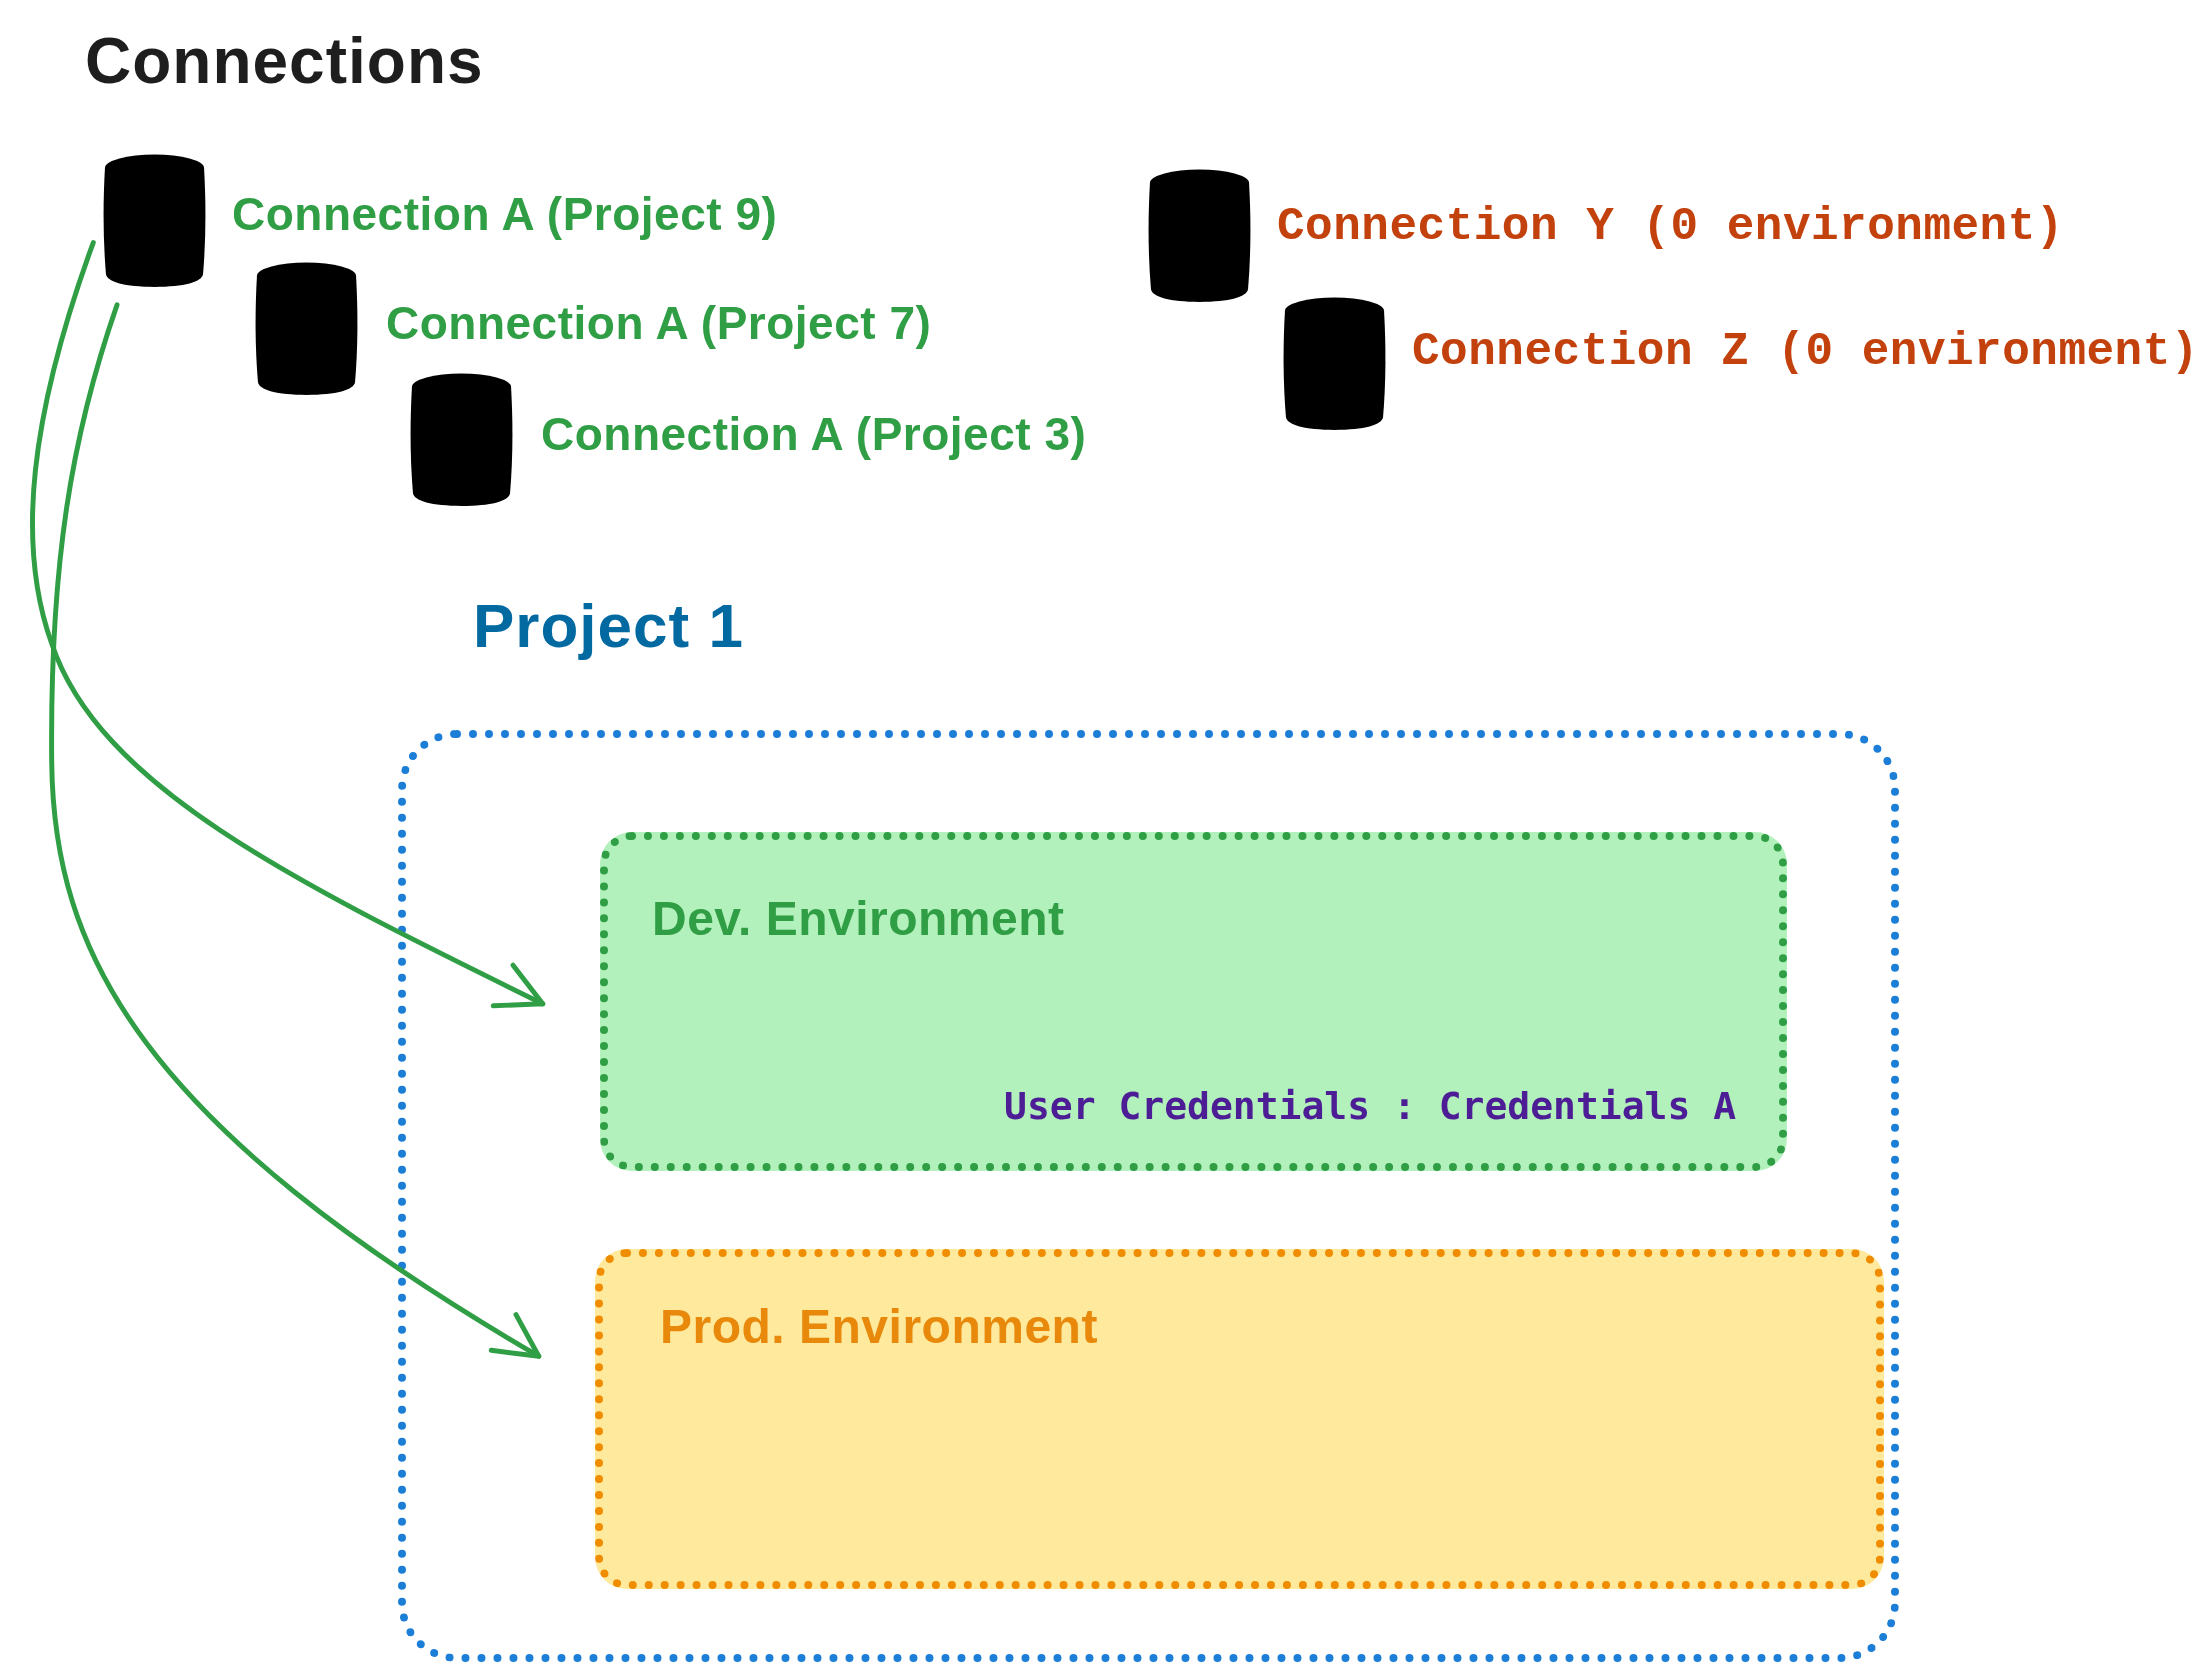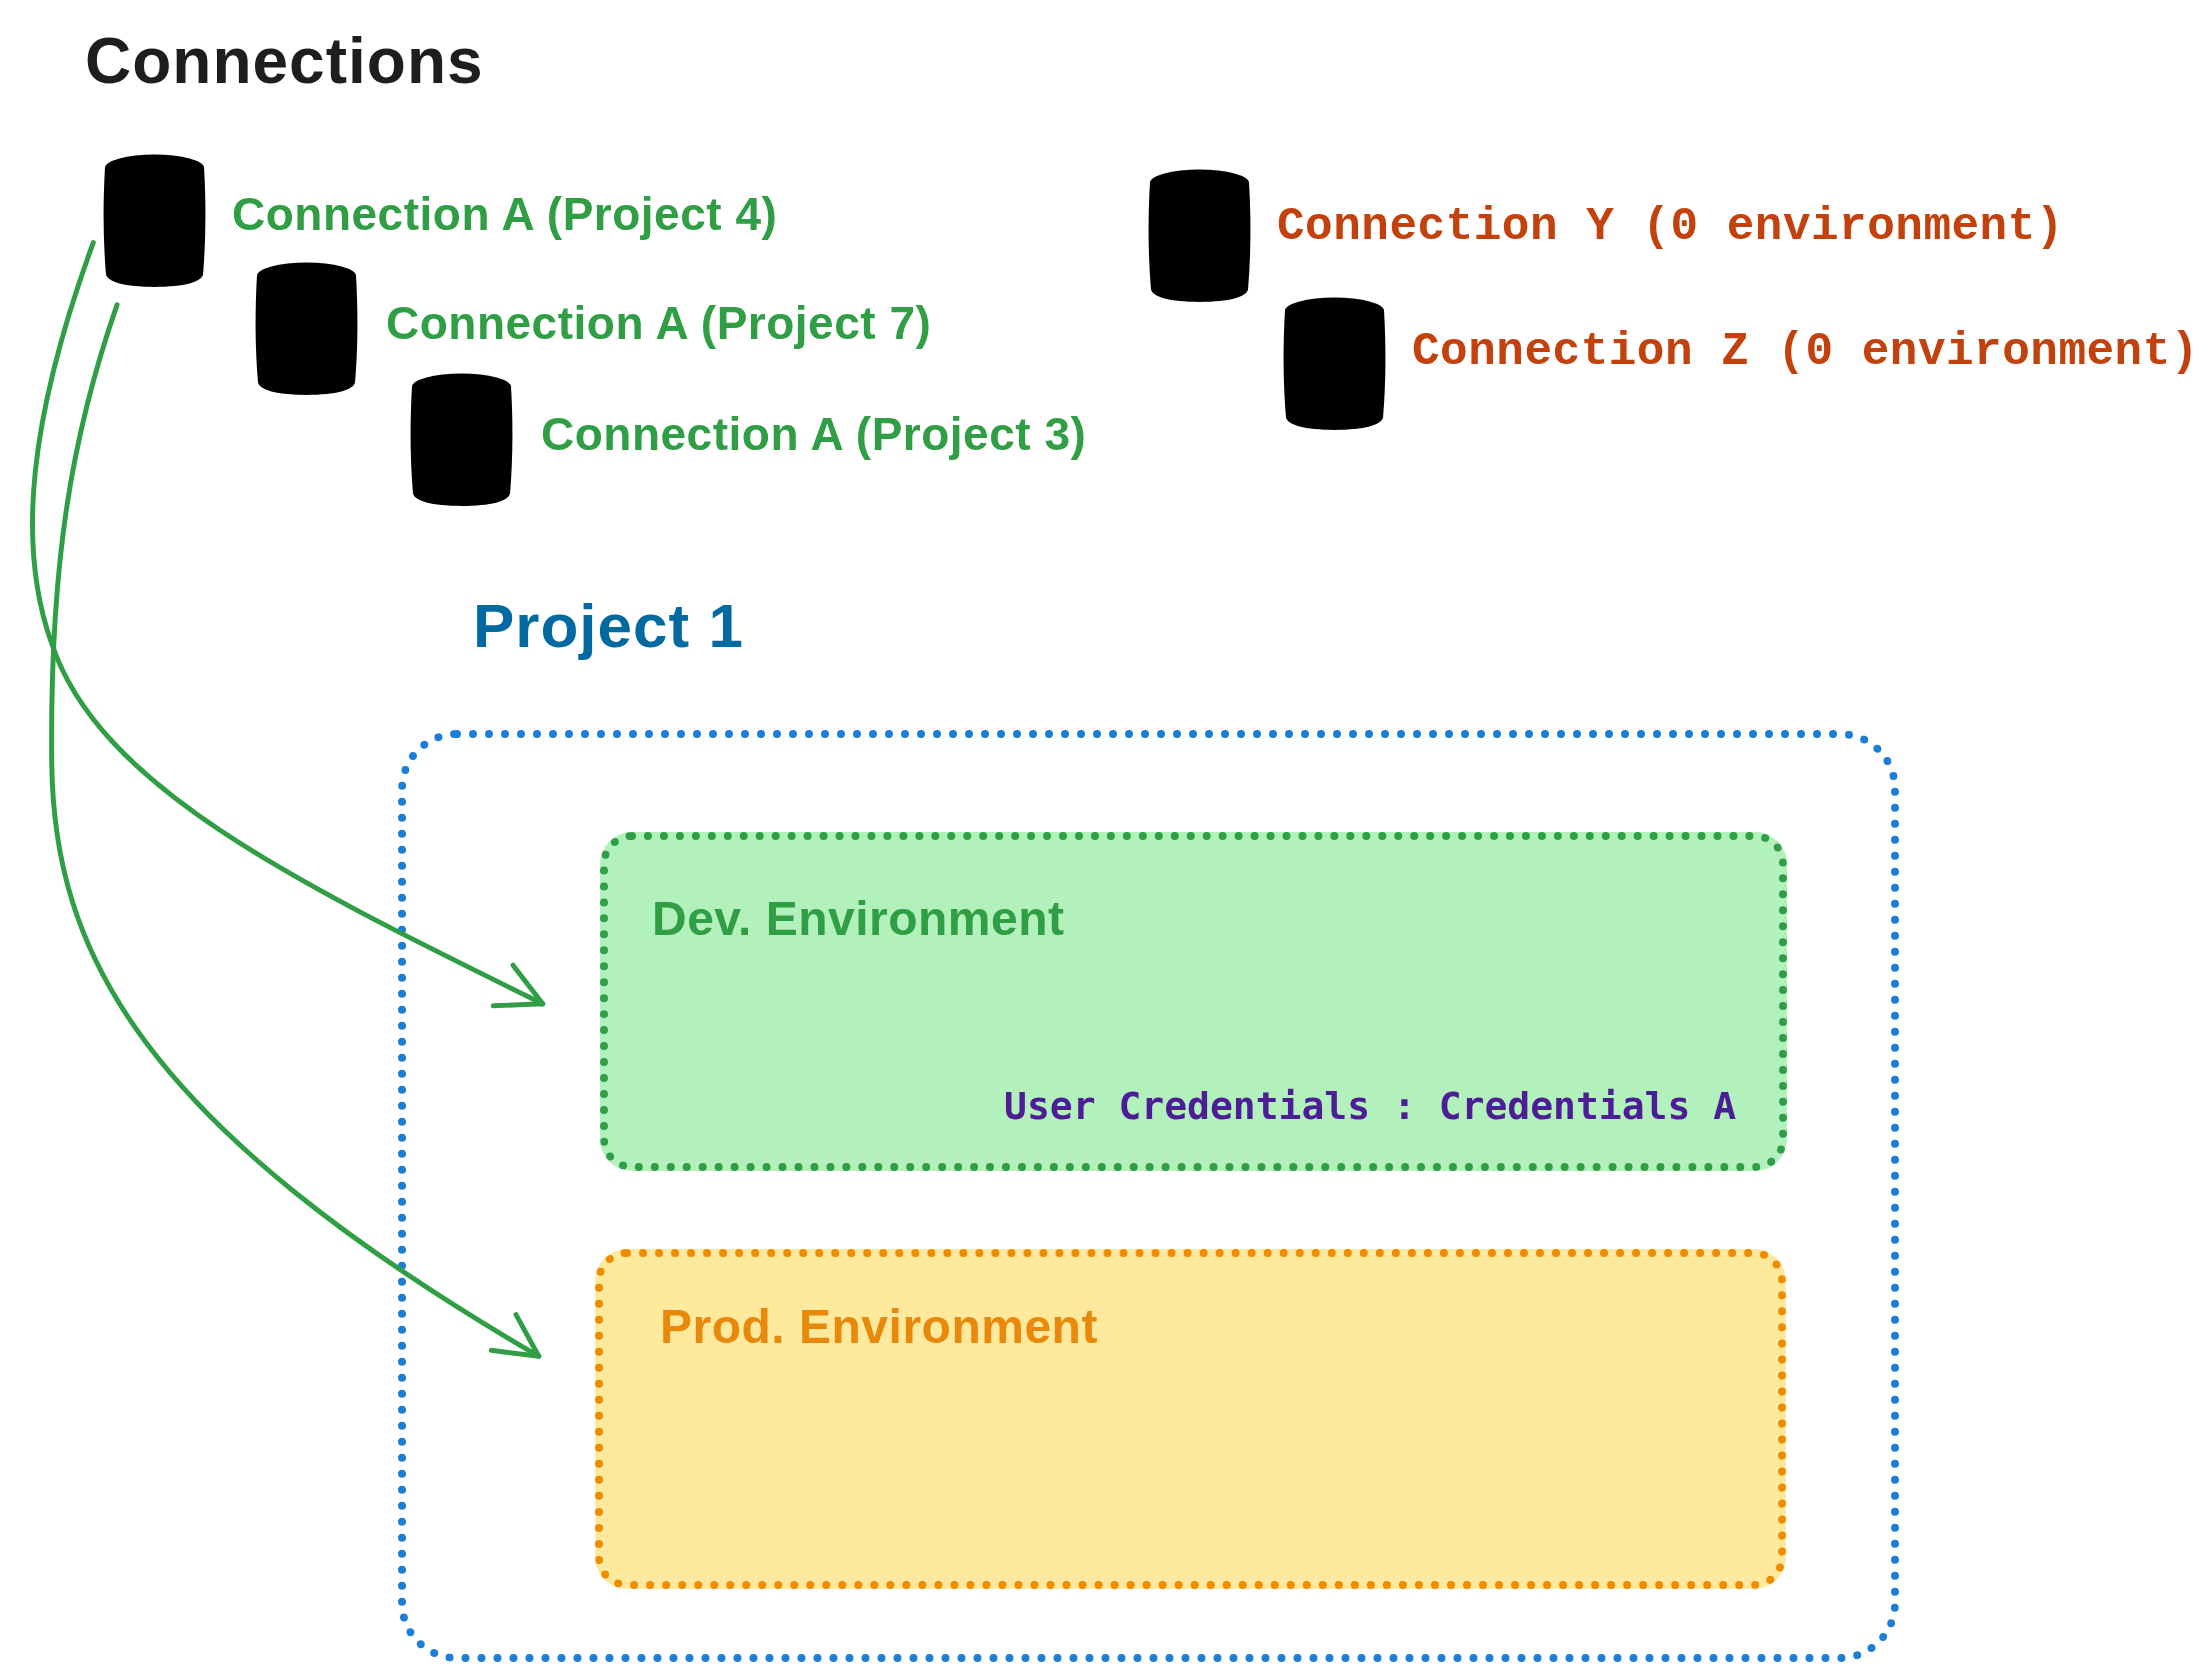--- a/index.html
+++ b/index.html
@@ -39,21 +39,21 @@
     border:8px dotted #1c7ed6;border-radius:59px;
     background:transparent;
     box-sizing:border-box;
   }
   .env-box{box-sizing:border-box;border-radius:32px;}
   .dev-box{
     left:600px;top:832px;width:1187px;height:339px;
     background:#b2f0bc;border:8px dotted #2f9e44;
   }
   .prod-box{
-    left:595px;top:1249px;width:1191px;height:340px;
+    left:595px;top:1249px;width:1289px;height:340px;
     background:#ffe99c;border:8px dotted #f08c00;
   }
   .env-title{
     position:absolute;
     font-size:48px;font-weight:600;letter-spacing:0.5px;white-space:nowrap;
   }
   .dev-box .env-title{left:44px;top:51px;color:#2f9e44;}
   .prod-box .env-title{left:57px;top:42px;color:#e8890c;}
   .mono{
     position:absolute;
@@ -85,21 +85,21 @@
       <circle class="dot" cx="87" cy="77" r="8.5"></circle>
       <circle class="dot" cx="87" cy="116" r="8.5"></circle>
     </symbol>
   </svg>
 
   <div class="abs main-title nowrap">Connections</div>
 
   <svg class="abs db db-green z2" style="left:99px;top:151px" viewBox="0 0 112 140" width="111" height="139">
       <use href="#db-cyl"></use>
     </svg>
-  <div class="abs conn-label nowrap z2" style="left:232px;top:187px">Connection A (Project 4)</div>
+  <div class="abs conn-label nowrap z2" style="left:232px;top:187px">Connection A (Project 9)</div>
 
   <svg class="abs db db-green z2" style="left:251px;top:259px" viewBox="0 0 112 140" width="111" height="139">
       <use href="#db-cyl"></use>
     </svg>
   <div class="abs conn-label nowrap z2" style="left:386px;top:296px">Connection A (Project 7)</div>
 
   <svg class="abs db db-green z2" style="left:406px;top:370px" viewBox="0 0 112 140" width="111" height="139">
       <use href="#db-cyl"></use>
     </svg>
   <div class="abs conn-label nowrap z2" style="left:541px;top:407px">Connection A (Project 3)</div>

